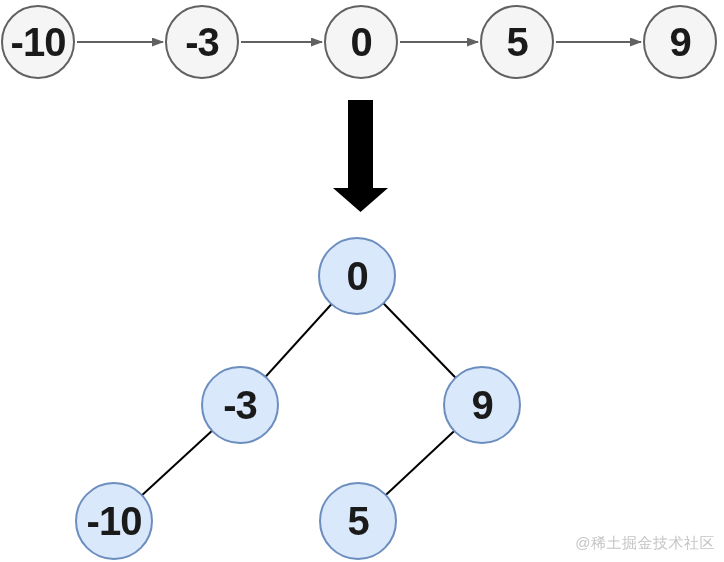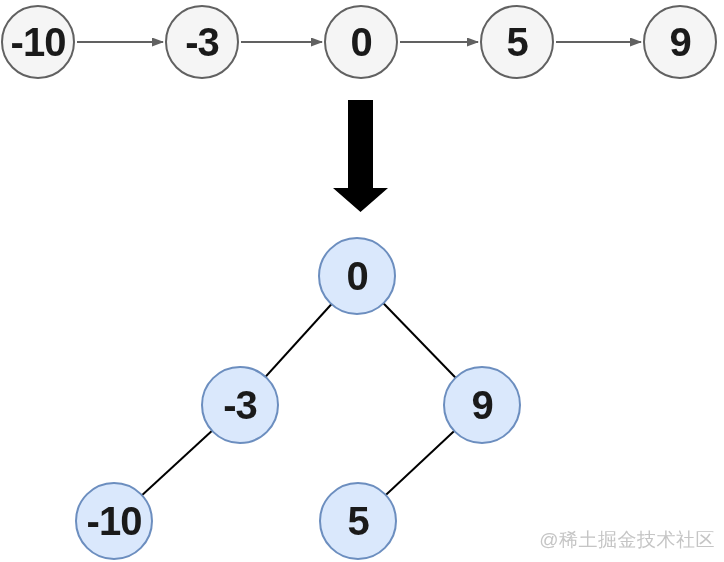--- a/index.html
+++ b/index.html
@@ -47,21 +47,21 @@
   
   .tn0 { left: 318px; top: 237px; }
   .tn1 { left: 201px; top: 366px; }
   .tn2 { left: 443px; top: 366px; }
   .tn3 { left: 75px;  top: 482px; }
   .tn4 { left: 319px; top: 482px; }
   .watermark {
     position: absolute;
     right: 9px;
     bottom: 9px;
-    font-size: 19px;
+    font-size: 15px;
     color: #c5c5c5;
     font-weight: normal;
     letter-spacing: 0.5px;
   }
 </style>
 </head>
 <body>
 
 <div class="canvas">
 

